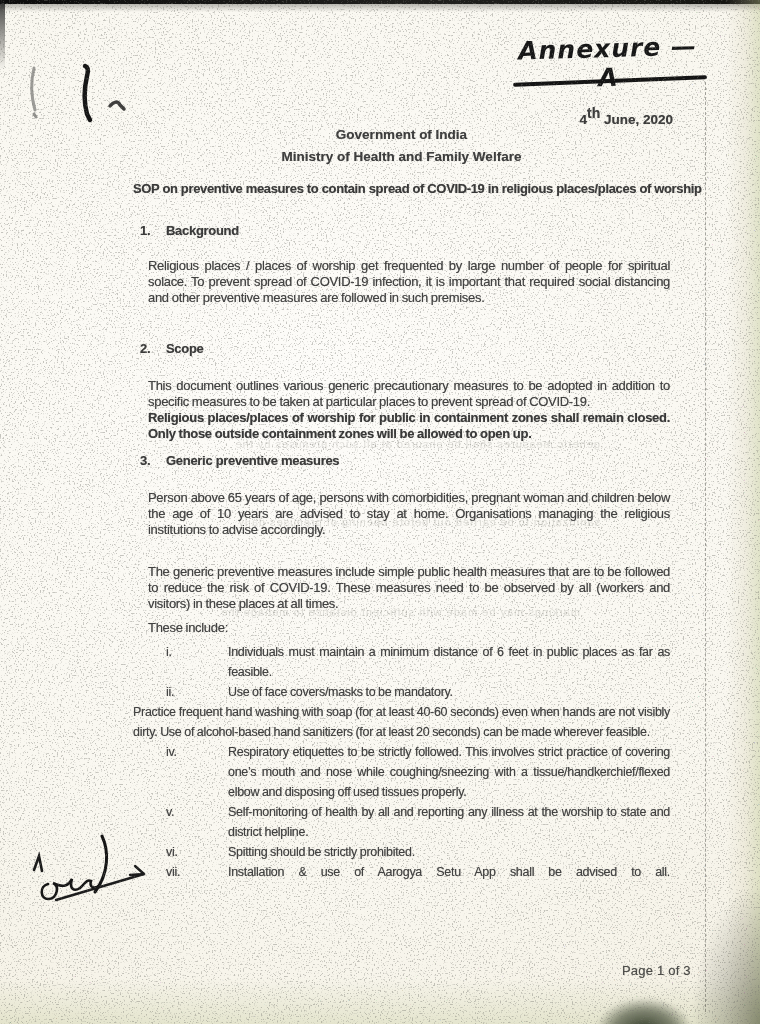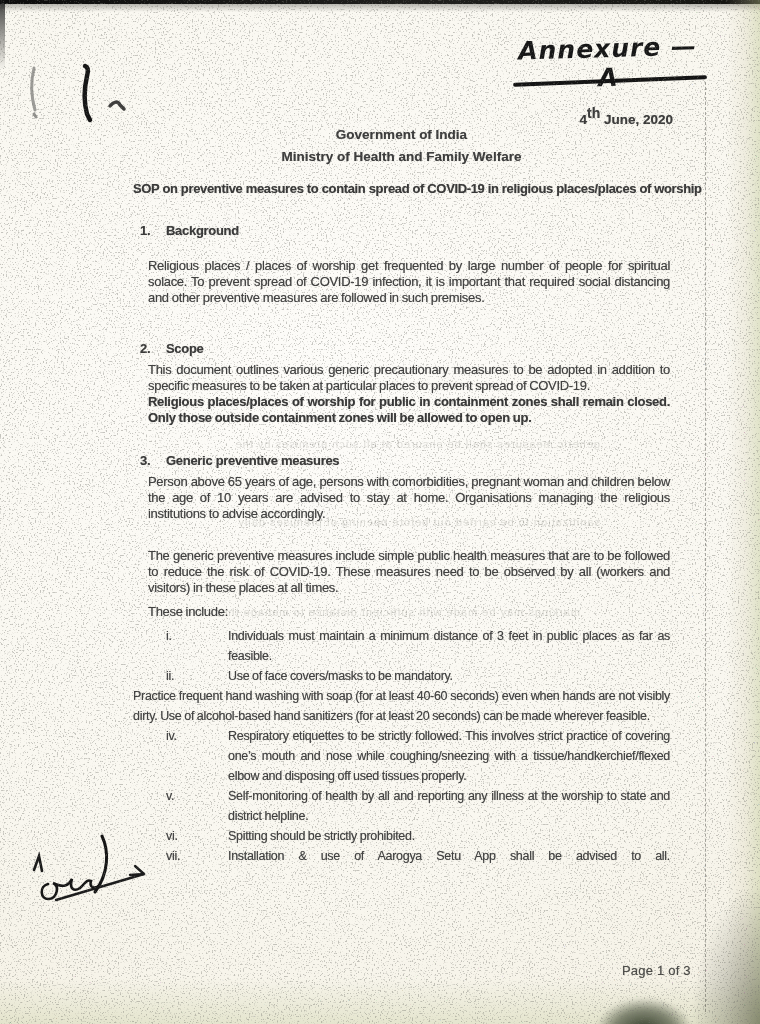--- a/index.html
+++ b/index.html
@@ -91,21 +91,21 @@
   .sec-1 { top: 222px; }
   .sec-2 { top: 340px; }
   .sec-3 { top: 452px; }
   .sec-head { display: flex; font-weight: 700; line-height: 18px; color: #393939; }
   .sec-num { width: 33px; padding-left: 7px; }
   .para {
     padding-left: 15px; text-align: justify; line-height: 16px;
     word-spacing: -0.4px; color: #404040;
   }
   .gap18 { margin-top: 18px; }
-  .gap4  { margin-top: 4px; }
+  .gap4  { margin-top: 20px; }
   .gap26 { margin-top: 26px; }
   .gap8  { margin-top: 8px; }
   .strong { font-weight: 700; color: #373737; }
   .roman-list { margin-top: 6px; }
   .li { display: flex; line-height: 20px; font-size: 12.5px; }
   .li .m { width: 95px; padding-left: 33px; flex: none; color: #404040; }
   .li .t { flex: 1; text-align: justify; word-spacing: -0.4px; color: #404040; }
   .li .t.stretch { text-align-last: justify; }
   .page-num {
     position: absolute; left: 622px; top: 963px;
@@ -167,21 +167,21 @@
       <span class="sec-num">3.</span>
       <span>Generic preventive measures</span>
     </div>
     <p class="para gap4">Person above 65 years of age, persons with comorbidities, pregnant woman and children below the age of 10 years are advised to stay at home. Organisations managing the religious institutions to advise accordingly.</p>
     <p class="para gap26">The generic preventive measures include simple public health measures that are to be followed to reduce the risk of COVID-19. These measures need to be observed by all (workers and visitors) in these places at all times.</p>
     <p class="para gap8">These include:</p>
 
     <div class="roman-list">
       <div class="li">
         <span class="m">i.</span>
-        <span class="t">Individuals must maintain a minimum distance of 3 feet in public places as far as feasible.</span>
+        <span class="t">Individuals must maintain a minimum distance of 6 feet in public places as far as feasible.</span>
       </div>
       <div class="li">
         <span class="m">ii.</span>
         <span class="t">Use of face covers/masks to be mandatory.</span>
       </div>
       <div class="li">
         <span class="t">Practice frequent hand washing with soap (for at least 40-60 seconds) even when hands are not visibly dirty. Use of alcohol-based hand sanitizers (for at least 20 seconds) can be made wherever feasible.</span>
       </div>
       <div class="li">
         <span class="m">iv.</span>

